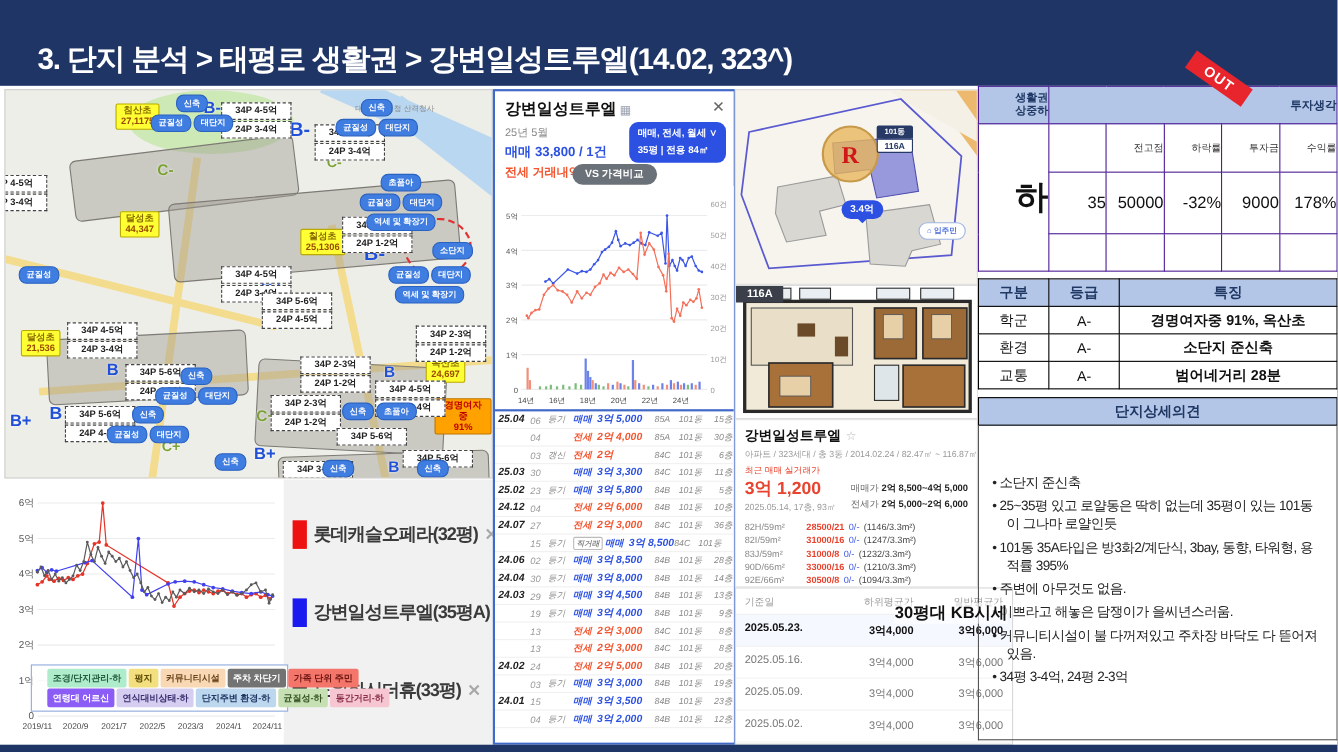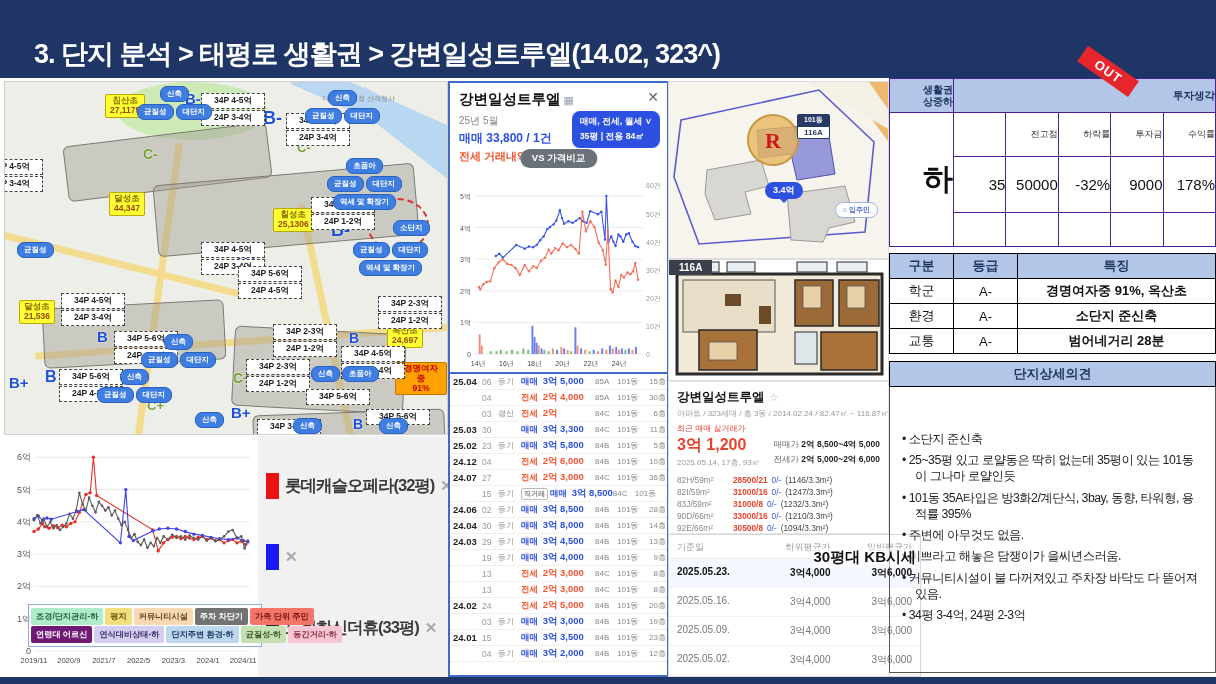--- a/index.html
+++ b/index.html
@@ -26,21 +26,21 @@
   .pillgroup{position:absolute;z-index:7;}
   .pillrow{display:flex;gap:2px;margin-bottom:2px;justify-content:center;}
   .pill{background:#3f7de0;border:1px solid #2a62c0;color:#fff;font-size:7.5px;font-weight:bold;padding:2px 6px;border-radius:7px;white-space:nowrap;}
   .maptext{position:absolute;font-size:7px;color:#8a8a8a;z-index:4;white-space:nowrap;}
   .redcircle{position:absolute;border:2px dashed #e03030;border-radius:50%;z-index:5;}
 
   
   .cmp{position:absolute;left:4px;top:436px;width:254px;height:241px;background:#fff;}
   .cmp svg{position:absolute;left:0;top:0;}
   .tagbox{position:absolute;left:24px;top:168px;width:234px;background:rgba(253,253,253,.75);border:1px solid #8faadc;padding:2px;z-index:5;}
-  .tagrow{display:flex;gap:2px;margin:1px 0;}
+  .tagrow{display:flex;gap:2px;margin:1px 12px;}
   .tag{font-size:8.2px;font-weight:bold;padding:3px 5px;border-radius:2px;white-space:nowrap;}
 
   
   .legendp{position:absolute;left:258px;top:436px;width:190px;height:241px;background:#f1f1f1;display:flex;flex-direction:column;justify-content:space-around;padding:14px 8px;}
   .legitem{display:flex;align-items:center;gap:6px;}
   .legsw{width:13px;height:26px;flex:none;}
   .leglbl{font-size:16.5px;font-weight:bold;color:#3a3a3a;letter-spacing:-1px;white-space:nowrap;}
   .legx{color:#a8a8a8;font-size:15px;font-weight:bold;}
 
   
@@ -51,21 +51,21 @@
   .pclose{position:absolute;right:8px;top:6px;color:#666;font-size:14px;cursor:pointer;}
   .pmonth{font-size:10px;color:#888;margin-top:5px;}
   .psale{font-size:12px;font-weight:bold;color:#2c51e0;margin-top:2px;}
   .pjeonse{font-size:11px;font-weight:bold;color:#f2552f;margin-top:2px;}
   .pfilter{position:absolute;right:7px;top:28px;background:#2b50e2;color:#fff;border-radius:8px;padding:5px 8px;text-align:left;cursor:pointer;}
   .pfilter .l1{font-size:8.8px;font-weight:bold;}
   .pfilter .l2{font-size:8.8px;font-weight:bold;margin-top:3px;}
   .vsbtn{position:absolute;left:50%;transform:translateX(-50%);top:66px;background:#6b7178;color:#fff;font-size:9.5px;font-weight:bold;border-radius:11px;padding:3px 12px;z-index:4;white-space:nowrap;cursor:pointer;}
   .pchart{position:absolute;left:0;top:86px;width:219px;height:203px;}
   .tlist{position:absolute;left:0;top:289px;width:219px;bottom:0;border-top:2px solid #4169c8;overflow:hidden;background:#fff;}
-  .trow{display:flex;align-items:center;border-bottom:1px solid #f0f0f0;padding:1px 3px;min-height:16px;}
+  .trow{display:flex;align-items:center;border-bottom:1px solid #f0f0f0;padding:1px 3px;min-height:16px;font-style:italic;}
   .tm{width:29px;font-size:9.5px;font-weight:bold;color:#222;flex:none;}
   .td{width:16px;font-size:8.5px;color:#999;flex:none;}
   .tb{width:23px;font-size:8px;color:#888;flex:none;}
   .tp{flex:1;font-size:9.5px;white-space:nowrap;}
   .tp .typ{font-size:8.5px;margin-right:2px;}
   .tp.sale{color:#2c51e0;font-weight:bold;}
   .tp.rent{color:#f2552f;font-weight:bold;}
   .tnote{display:inline-block;border:1px solid #bbb;color:#888;font-size:7px;padding:0 2px;border-radius:2px;margin-right:2px;}
   .ta{width:22px;font-size:8px;color:#888;flex:none;}
   .tg{width:27px;font-size:8px;color:#888;flex:none;}
@@ -503,37 +503,38 @@
       </svg>
     <div class="tagbox" id="tagbox">
         <div class="tagrow">
           <span class="tag" style="background: rgb(174, 236, 203); color: rgb(34, 91, 61);">조경/단지관리-하</span>
           <span class="tag" style="background: rgb(243, 223, 125); color: rgb(93, 75, 8);">평지</span>
           <span class="tag" style="background: rgb(249, 216, 182); color: rgb(107, 68, 25);">커뮤니티시설</span>
           <span class="tag" style="background: #737373; color: rgb(255, 255, 255);">주차 차단기</span>
           <span class="tag" style="background: rgb(244, 118, 107); color: rgb(110, 21, 18);">가족 단위 주민</span>
         </div>
         <div class="tagrow">
-          <span class="tag" style="background: #701a75; color: rgb(255, 255, 255);">연령대 어르신</span>
+          <span class="tag" style="background: #8b5cf6; color: rgb(255, 255, 255);">연령대 어르신</span>
           <span class="tag" style="background: rgb(214, 206, 241); color: rgb(58, 45, 110);">연식대비상태-하</span>
           <span class="tag" style="background: rgb(189, 215, 238); color: rgb(31, 56, 100);">단지주변 환경-하</span>
           <span class="tag" style="background: rgb(198, 224, 180); color: rgb(55, 86, 35);">균질성-하</span>
           <span class="tag" style="background: rgb(246, 198, 210); color: rgb(138, 46, 74);">동간거리-하</span>
         </div>
       </div>
   </div>
 
   <div class="legendp" id="legendp">
       <div class="legitem">
         <span class="legsw" style="background: rgb(238, 17, 17);"></span>
         <span class="leglbl">롯데캐슬오페라(32평)</span>
         <span class="legx">✕</span>
       </div>
       <div class="legitem">
         <span class="legsw" style="background: rgb(26, 26, 240);"></span>
+        <span class="leglbl">강변일성트루엘(35평A)</span>
         <span class="legx">✕</span>
       </div>
       <div class="legitem">
         <span class="legsw" style="background: rgb(43, 43, 43);"></span>
         <span class="leglbl">노원한신더휴(33평)</span>
         <span class="legx">✕</span>
       </div>
     </div>
 
   <div class="panel">

